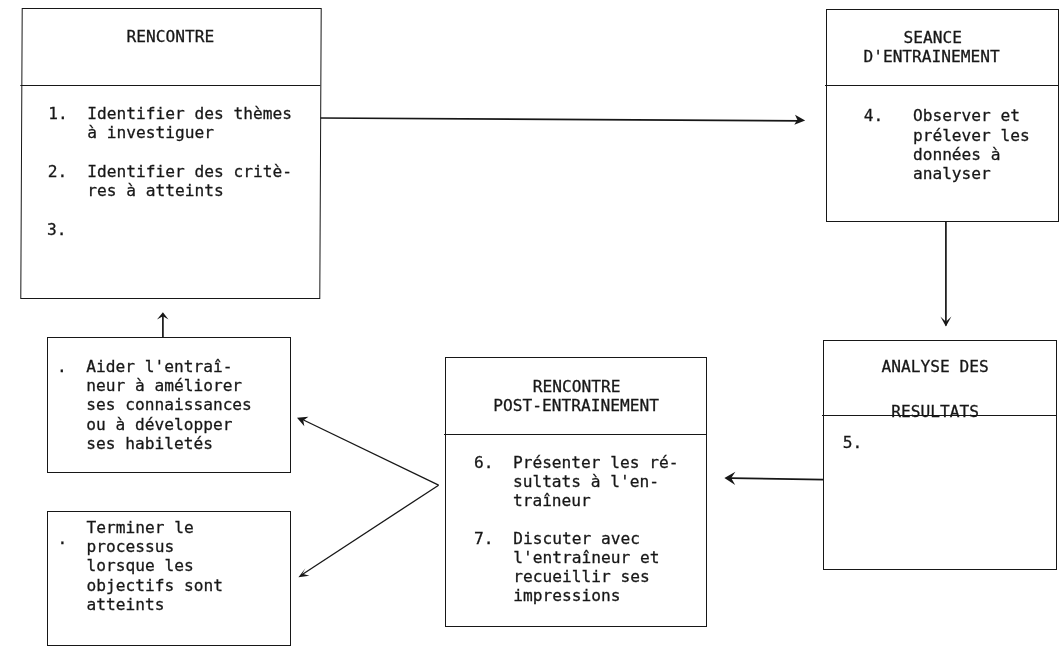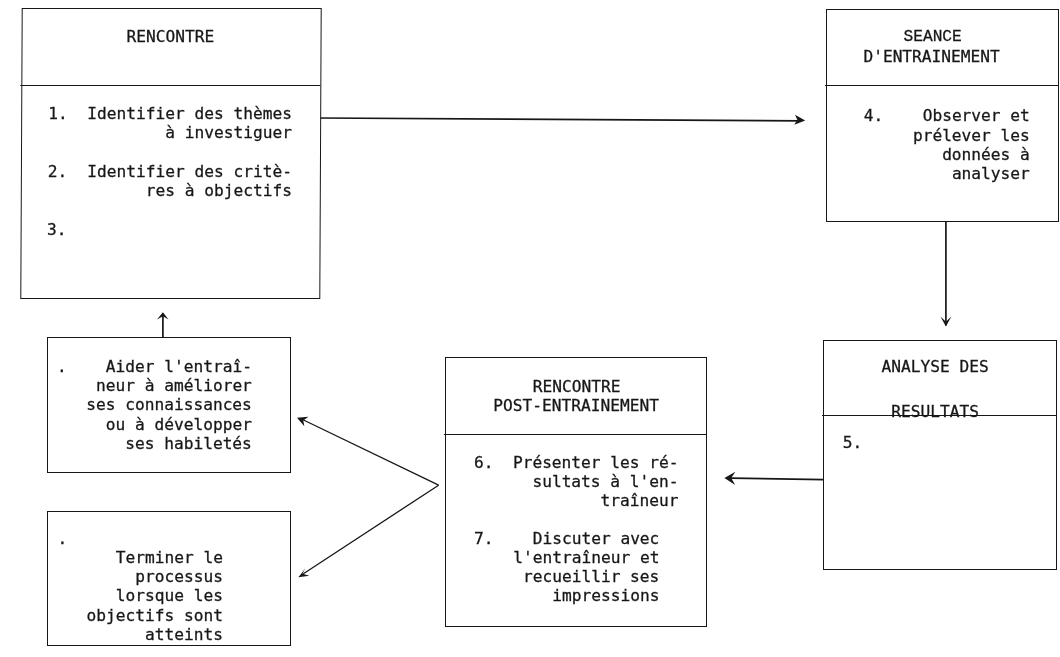--- a/index.html
+++ b/index.html
@@ -1,21 +1,21 @@
 <!DOCTYPE html>
 <html><head>
 <meta charset="utf-8">
 <style>
 html,body{margin:0;padding:0;background:#ffffff;}
 #page{position:relative;width:1060px;height:657px;overflow:hidden;background:#fff;
   font-family:"DejaVu Sans Mono",monospace;color:#171717;
   -webkit-font-smoothing:antialiased;}
 .box{position:absolute;box-sizing:border-box;border:1.6px solid #171717;}
 .divider{position:absolute;height:0;border-top:1.6px solid #171717;}
-.txt{position:absolute;white-space:pre;font-size:16.2px;line-height:19.2px;text-align:right;-webkit-text-stroke:0.28px #171717;}
+.txt{position:absolute;white-space:pre;font-size:16.2px;line-height:19.2px;-webkit-text-stroke:0.28px #171717;}
 svg.lines{position:absolute;left:0;top:0;width:1060px;height:657px;pointer-events:none;}
 </style>
 </head>
 <body>
 
 <div id="page">
 
   <svg class="lines" viewBox="0 0 1060 657">
 
     <g>
@@ -51,27 +51,27 @@
 
   <div class="box" style="left:20.5px;top:8.0px;width:300.4px;height:291.0px;transform:skewX(-0.28deg);">
     <div class="divider" style="left:-1.6px;top:76.4px;width:300px;"></div>
   </div>
   <div class="txt" style="left:126.5px;top:27.0px;">RENCONTRE</div>
   <div class="txt" style="left:48.3px;top:104.2px;">1.</div>
   <div class="txt" style="left:87.3px;top:104.2px;">Identifier des thèmes
 à investiguer</div>
   <div class="txt" style="left:47.8px;top:162.0px;">2.</div>
   <div class="txt" style="left:87.3px;top:162.0px;">Identifier des critè-
-res à objectifs</div>
+res à atteints</div>
   <div class="txt" style="left:47px;top:219.6px;">3.</div>
 
   <div class="box" style="left:826px;top:8.5px;width:233px;height:213.5px;">
     <div class="divider" style="left:-1.6px;top:75.5px;width:233px;"></div>
   </div>
-  <div class="txt" style="left:903.5px;top:28.0px;font-family:Liberation Mono, monospace;">SEANCE</div>
+  <div class="txt" style="left:903.5px;top:28.0px;">SEANCE</div>
   <div class="txt" style="left:863.4px;top:47.2px;">D'ENTRAINEMENT</div>
   <div class="txt" style="left:863.7px;top:106.4px;">4.</div>
   <div class="txt" style="left:912.9px;top:106.4px;">Observer et
 prélever les
 données à
 analyser</div>
 
   <div class="box" style="left:822.5px;top:339.5px;width:234px;height:230px;">
     <div class="divider" style="left:-1.6px;top:74.7px;width:234px;"></div>
   </div>
@@ -97,19 +97,19 @@
   <div class="box" style="left:46.5px;top:336.7px;width:244px;height:136.1px;"></div>
   <div class="txt" style="left:57px;top:357px;">.</div>
   <div class="txt" style="left:86.2px;top:357px;">Aider l'entraî-
 neur à améliorer
 ses connaissances
 ou à développer
 ses habiletés</div>
 
   <div class="box" style="left:46.5px;top:510.6px;width:244px;height:135px;"></div>
   <div class="txt" style="left:57.5px;top:528.9px;">.</div>
-  <div class="txt" style="left:86.6px;top:548px;">Terminer le
+  <div class="txt" style="left:86.6px;top:518px;">Terminer le
 processus
 lorsque les
 objectifs sont
 atteints</div>
 
 </div>
 
 </body></html>

